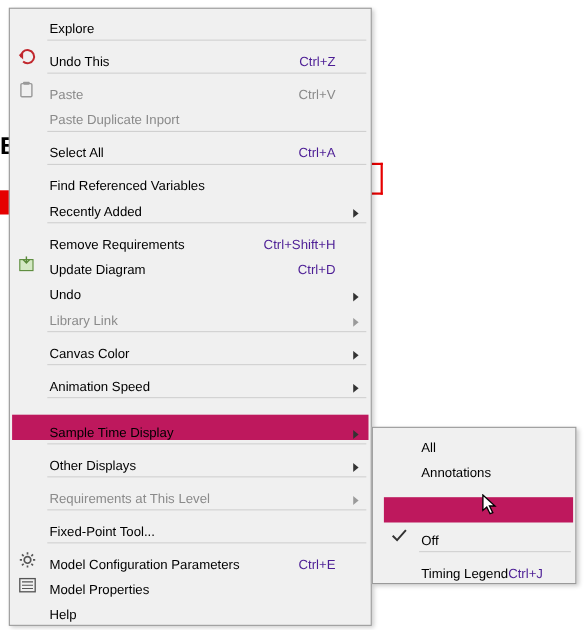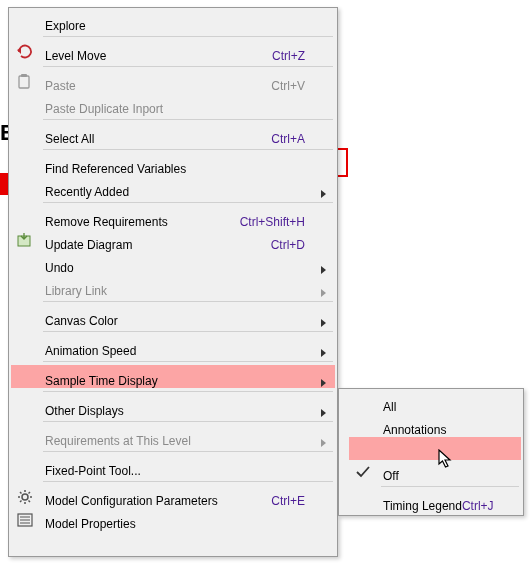--- a/index.html
+++ b/index.html
@@ -57,21 +57,22 @@
   }
   .menu-row {
     display: flex;
     align-items: flex-end;
     height: 23px;
     padding: 0 4px 0 0;
     cursor: default;
     position: relative;
   }
   .menu-row.highlight {
-    background: #fca5a5;
+    background: #be185d;
+    margin-top: 15px;
   }
   .menu-row.disabled .label,
   .menu-row.disabled .shortcut {
     color: #8a8a8a;
   }
   .icon-col {
     width: 28px;
     height: 100%;
     display: flex;
     align-items: center;
@@ -123,21 +124,21 @@
       <div class="label">Explore</div>
       <div class="arrow-col"></div>
     </div>
     <div class="sep"></div>
     <div class="menu-row">
       <div class="icon-col">
         <svg width="16" height="16">
           <use href="#ic-undo"></use>
         </svg>
       </div>
-      <div class="label">Level Move</div>
+      <div class="label">Undo This</div>
       <div class="shortcut">Ctrl+Z</div>
       <div class="arrow-col"></div>
     </div>
     <div class="sep"></div>
     <div class="menu-row disabled">
       <div class="icon-col">
         <svg width="16" height="16">
           <use href="#ic-paste-gray"></use>
         </svg>
       </div>
@@ -278,20 +279,21 @@
       <div class="icon-col">
         <svg width="16" height="16">
           <use href="#ic-properties"></use>
         </svg>
       </div>
       <div class="label">Model Properties</div>
       <div class="arrow-col"></div>
     </div>
     <div class="menu-row">
       <div class="icon-col"></div>
+      <div class="label">Help</div>
       <div class="arrow-col"></div>
     </div>
   </div>
 <div class="menu menu-sub" id="sub-menu">
     <div class="menu-row">
       <div class="icon-col"></div>
       <div class="label">All</div>
       <div class="arrow-col"></div>
     </div>
     <div class="menu-row">

